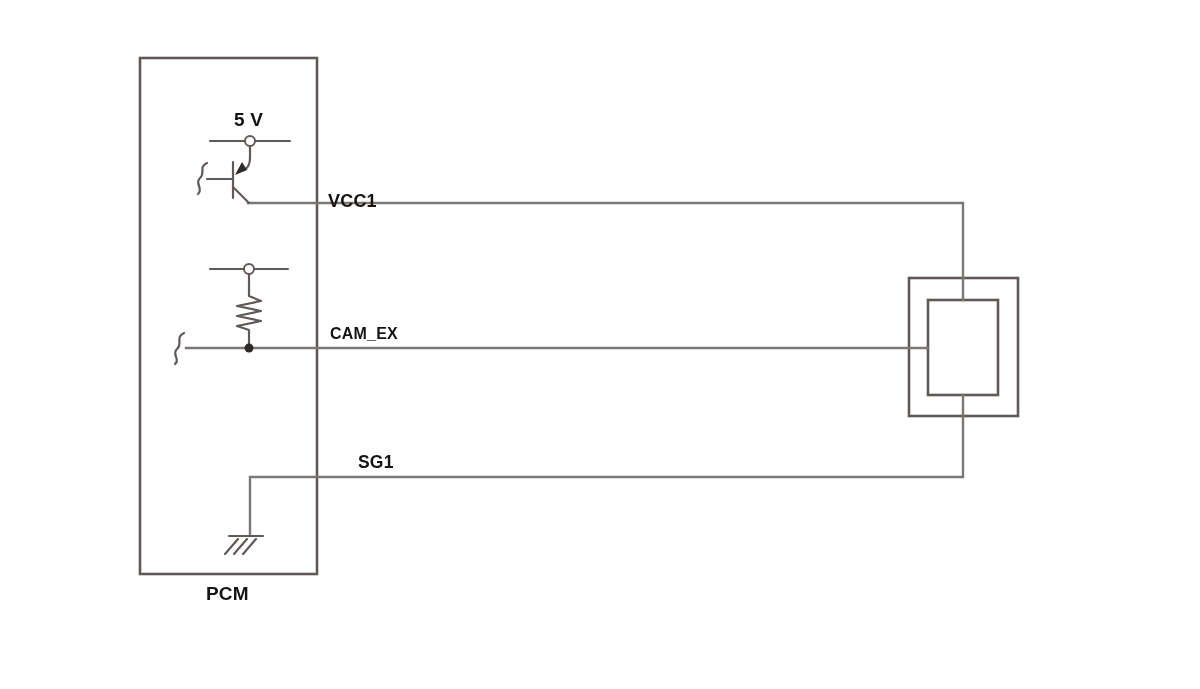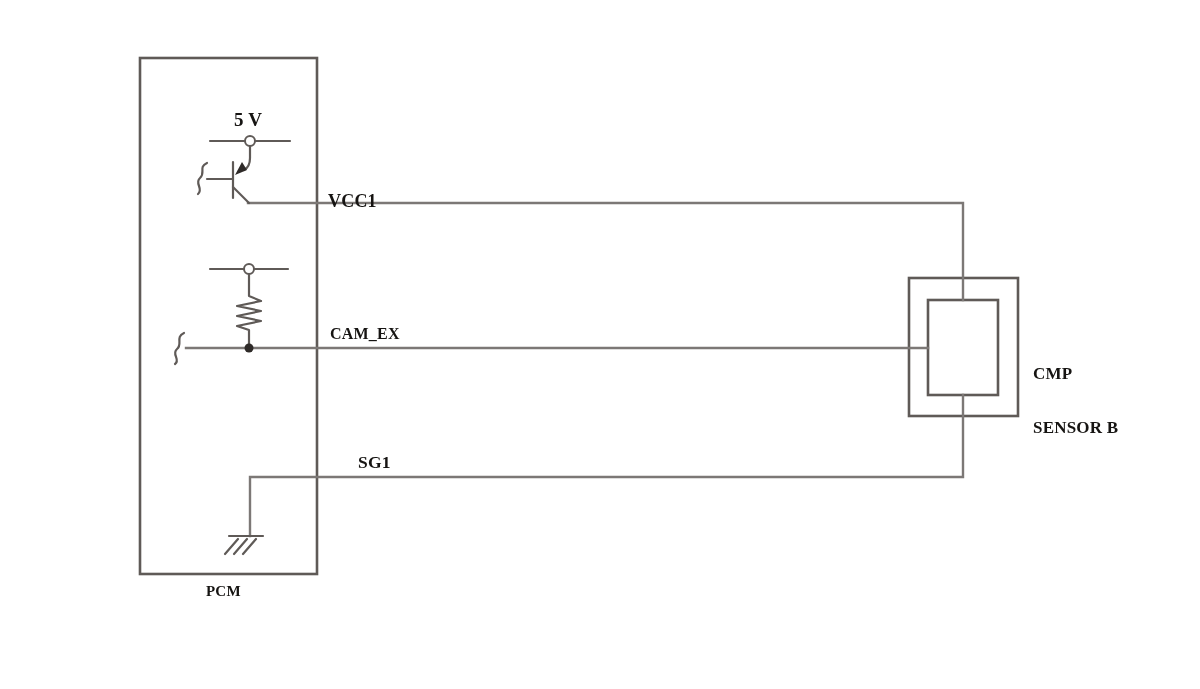--- a/index.html
+++ b/index.html
@@ -5,21 +5,21 @@
   html, body {
     margin: 0;
     padding: 0;
     background: #ffffff;
   }
   .stage {
     position: relative;
     width: 1200px;
     height: 689px;
     background: var(--background, #ffffff);
-    font-family: Liberation Serif, serif;
+    font-family: Liberation Sans, sans-serif;
     overflow: hidden;
   }
   .stage svg {
     position: absolute;
     left: 0;
     top: 0;
   }
   .label {
     position: absolute;
     font-weight: bold;
@@ -105,20 +105,16 @@
   </svg>
 
   <div class="label" style="left:234px; top:109px; font-size:19px;">5 V</div>
 
   <div class="label" style="left:328px; top:191px; font-size:18px;">VCC1</div>
 
   <div class="label" style="left:330px; top:325px; font-size:16px;">CAM_EX</div>
 
   <div class="label" style="left:330px; top:452px; font-size:17.5px;margin-left:28px;">SG1</div>
 
-  <div class="label" style="left:206px; top:583px; font-size:15px;">PCM</div>
+  <div class="label" style="left:206px; top:583px; font-size:19px;">PCM</div>
 
-  <div class="label" style="left:1033px; top:329px; font-size:17px; line-height:18px;">
-    <div>CMP</div>
-    <div>SENSOR B</div>
-  </div>
 
 </div>
 
 </body></html>

